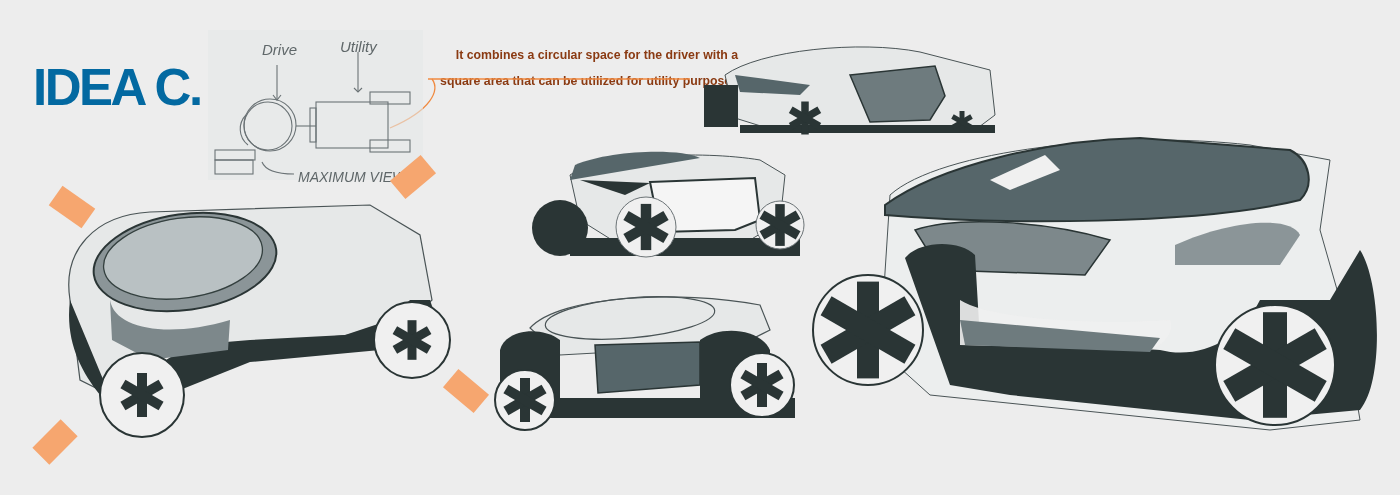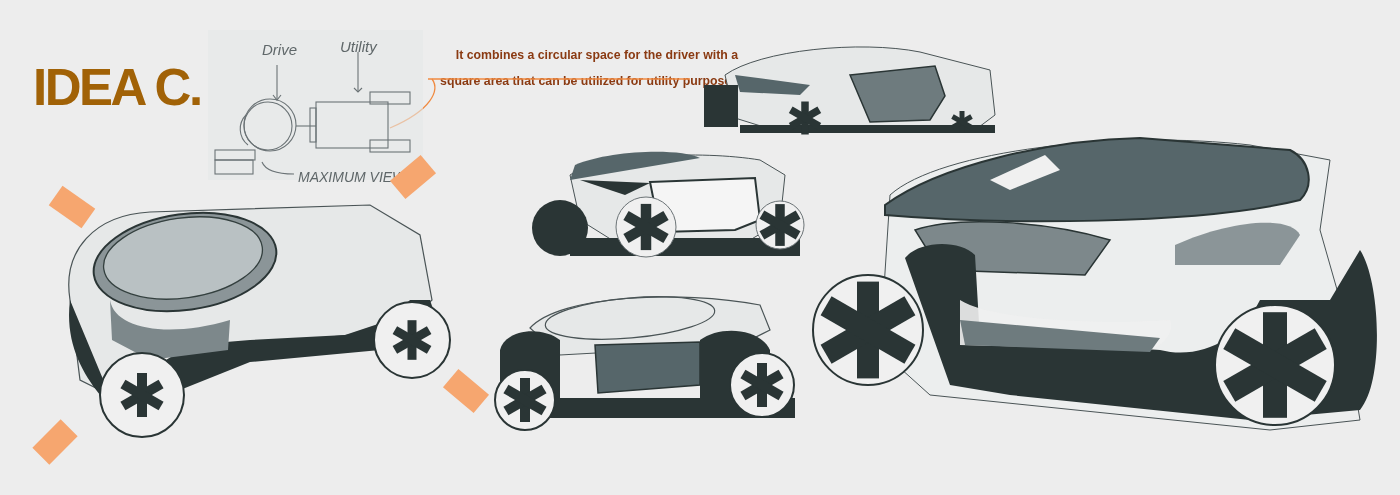--- a/index.html
+++ b/index.html
@@ -4,21 +4,21 @@
 <style>
   html, body { margin:0; padding:0; }
   body { width:1400px; height:495px; background:#ededed; position:relative; overflow:hidden; font-family:"Liberation Sans", sans-serif; }
   .title { position:absolute; left:33px; top:62px; font-size:51px; font-weight:700; letter-spacing:-2.5px; line-height:1; }
   .callout { position:absolute; left:428px; top:42px; width:310px; font-size:12.3px; font-weight:700; line-height:26px;text-align:right; }
   svg.sk { position:absolute; left:0; top:0; }
 </style>
 </head>
 <body>
 
-<div class="title" style="color:#a16207">IDEA C.</div>
+<div class="title" style="color:#0369a1">IDEA C.</div>
 
 <div class="callout" style="color:#8a3a12">It combines a circular space for the driver with a square area that can be utilized for utility purposes</div>
 
 <svg class="sk" width="1400" height="495" viewBox="0 0 1400 495">
   <defs>
     <g id="wheel6">
       <rect x="-5" y="-22" width="10" height="44"></rect>
       <rect x="-5" y="-22" width="10" height="44" transform="rotate(60)"></rect>
       <rect x="-5" y="-22" width="10" height="44" transform="rotate(-60)"></rect>
     </g>

